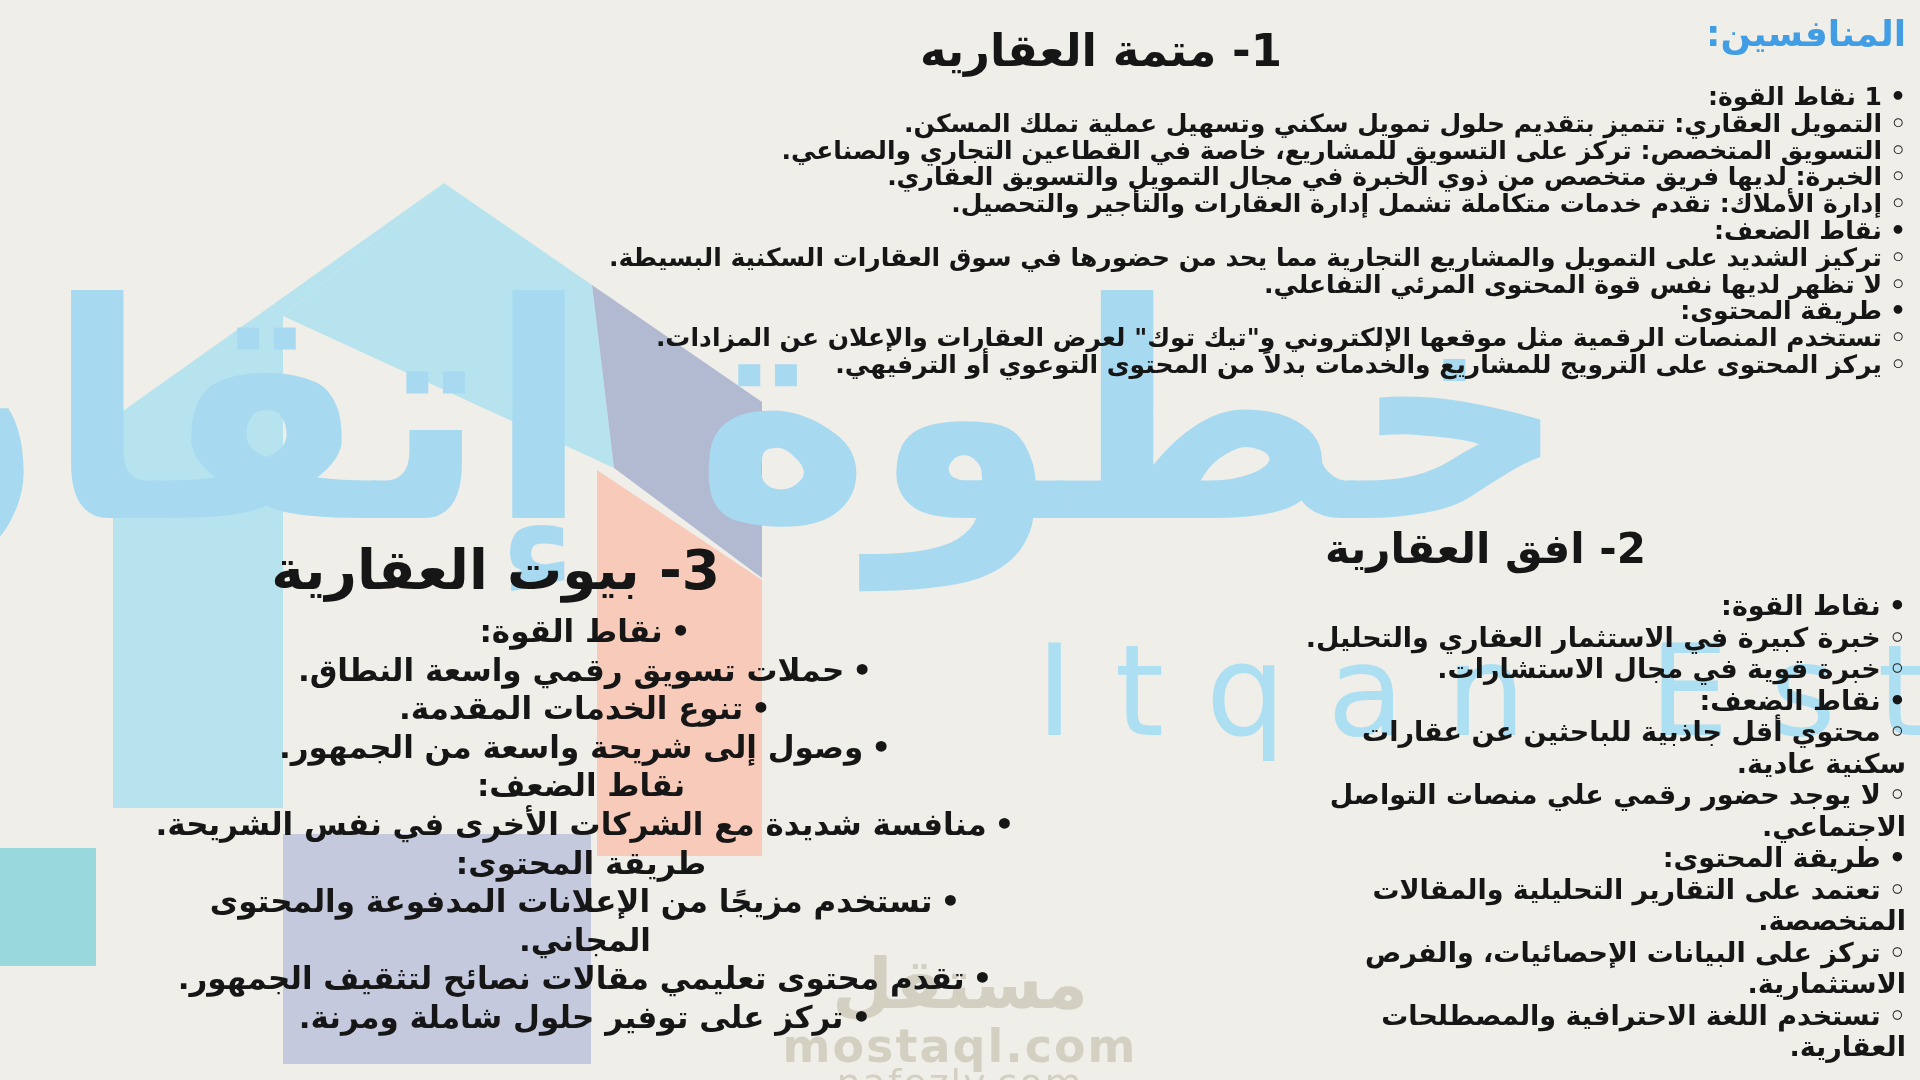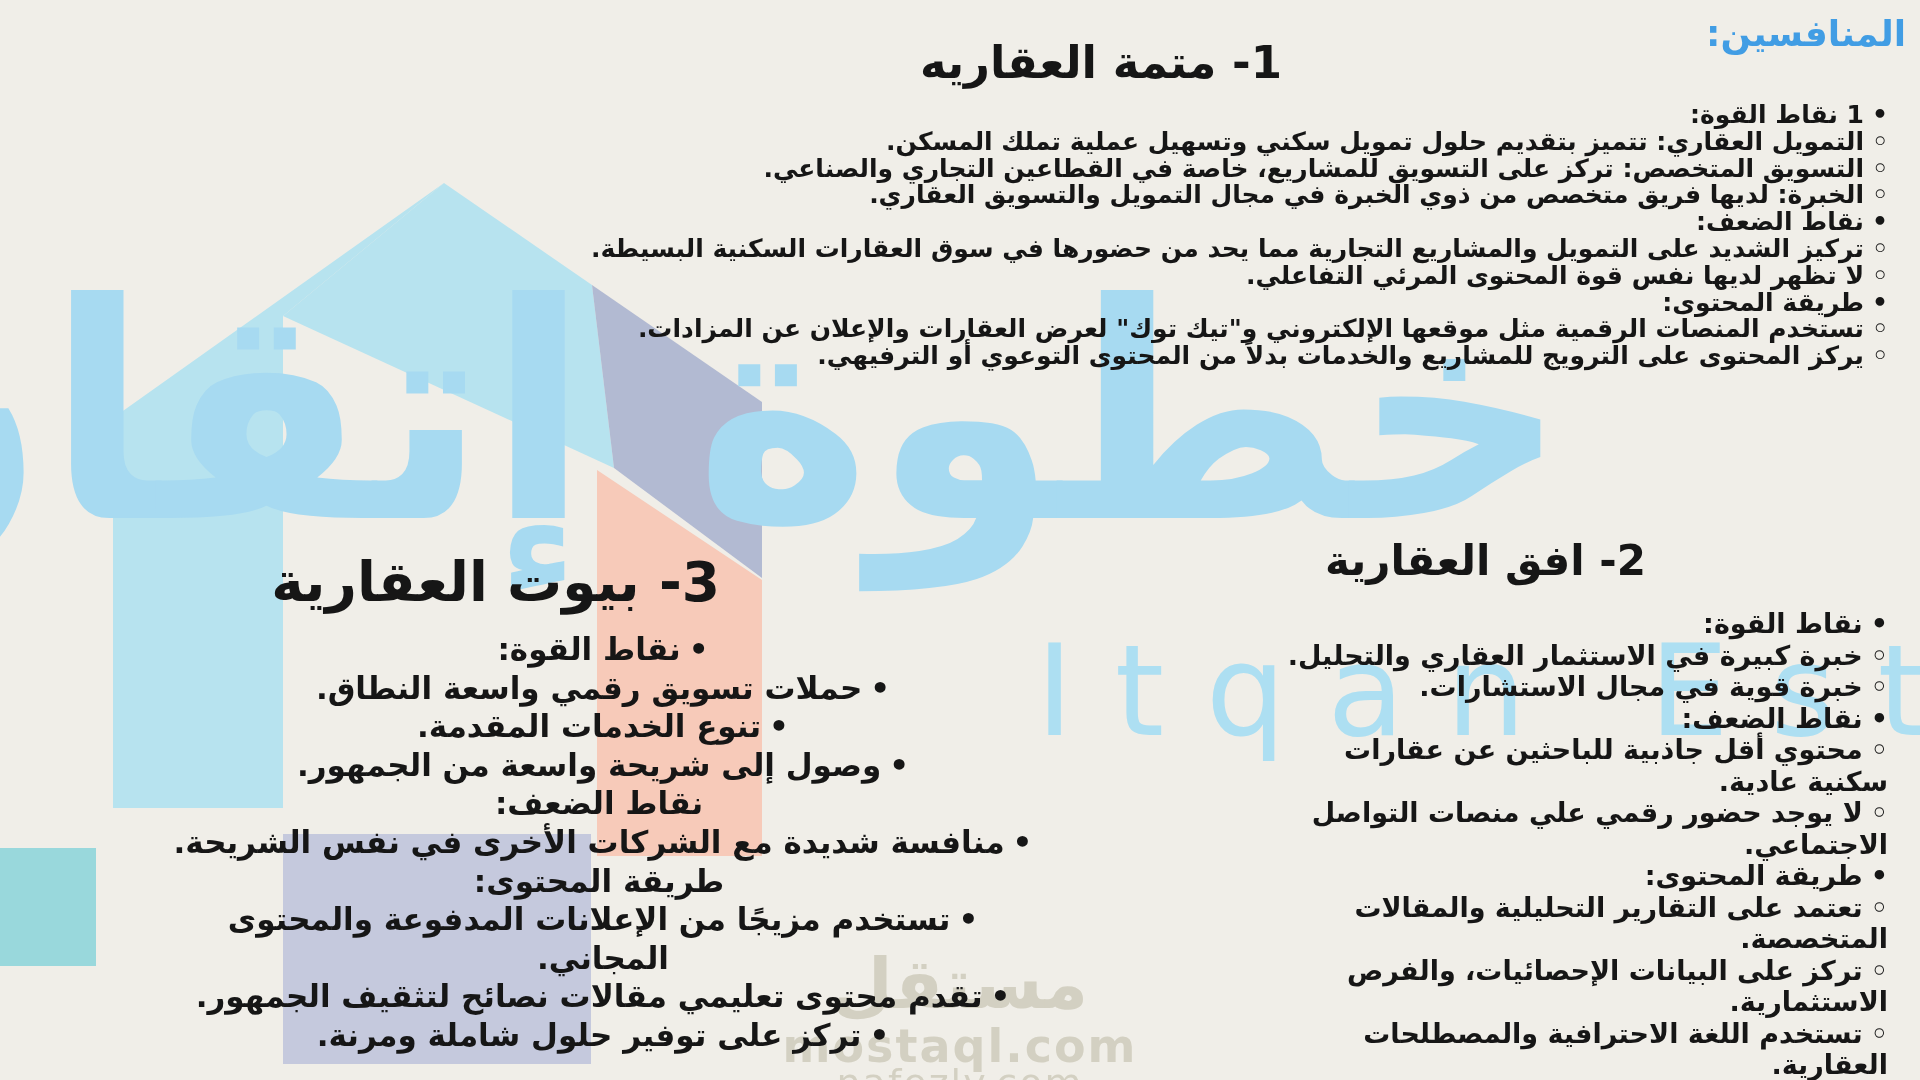--- a/index.html
+++ b/index.html
@@ -26,25 +26,25 @@
   }
   .wm-site .logo{font-size:70px;line-height:84px;}
   .wm-site .url1{font-size:46px;line-height:40px;letter-spacing:2px;direction:ltr;}
   .wm-site .url2{font-size:38px;line-height:34px;letter-spacing:2px;direction:ltr;font-weight:400;}
   
   .content{position:absolute;inset:0;z-index:3;}
   .competitors{
     position:absolute;top:14px;right:14px;
     font-size:36px;line-height:1.1;color:#419de4;
   }
-  .sec-title{position:absolute;white-space:nowrap;margin-top:12px;}
+  .sec-title{position:absolute;white-space:nowrap;}
   .t1{top:24px;right:638px;font-size:45px;}
   .t2{top:524px;right:274px;font-size:42px;}
   .t3{top:538px;left:200px;width:520px;text-align:right;font-size:55px;white-space:normal;}
-  ul.list{list-style:none;margin:18px;padding:0;}
+  ul.list{list-style:none;margin:0;padding:0;}
   .mk{display:inline-block;margin-left:8px;}
   .sec1-list{
     position:absolute;top:84px;right:14px;left:10px;
     font-size:25px;line-height:26.8px;text-align:right;
   }
   .sec1-list li{white-space:nowrap;overflow:visible;}
   .sec2-list{
     position:absolute;top:590px;right:14px;width:610px;
     font-size:27px;line-height:31.5px;text-align:right;
   }
@@ -79,20 +79,21 @@
   <div class="content">
 
     <div class="competitors">المنافسين:</div>
 
     <div class="sec-title t1">1- متمة العقاريه</div>
     <ul class="list sec1-list">
       <li><span class="mk">•</span><span>1 نقاط القوة:</span></li>
       <li><span class="mk">◦</span><span>التمويل العقاري: تتميز بتقديم حلول تمويل سكني وتسهيل عملية تملك المسكن.</span></li>
       <li><span class="mk">◦</span><span>التسويق المتخصص: تركز على التسويق للمشاريع، خاصة في القطاعين التجاري والصناعي.</span></li>
       <li><span class="mk">◦</span><span>الخبرة: لديها فريق متخصص من ذوي الخبرة في مجال التمويل والتسويق العقاري.</span></li>
+      <li><span class="mk">◦</span><span>إدارة الأملاك: تقدم خدمات متكاملة تشمل إدارة العقارات والتأجير والتحصيل.</span></li>
       <li><span class="mk">•</span><span>نقاط الضعف:</span></li>
       <li><span class="mk">◦</span><span>تركيز الشديد على التمويل والمشاريع التجارية مما يحد من حضورها في سوق العقارات السكنية البسيطة.</span></li>
       <li><span class="mk">◦</span><span>لا تظهر لديها نفس قوة المحتوى المرئي التفاعلي.</span></li>
       <li><span class="mk">•</span><span>طريقة المحتوى:</span></li>
       <li><span class="mk">◦</span><span>تستخدم المنصات الرقمية مثل موقعها الإلكتروني و"تيك توك" لعرض العقارات والإعلان عن المزادات.</span></li>
       <li><span class="mk">◦</span><span>يركز المحتوى على الترويج للمشاريع والخدمات بدلاً من المحتوى التوعوي أو الترفيهي.</span></li>
     </ul>
 
     <div class="sec-title t2">2- افق العقارية</div>
     <ul class="list sec2-list">

